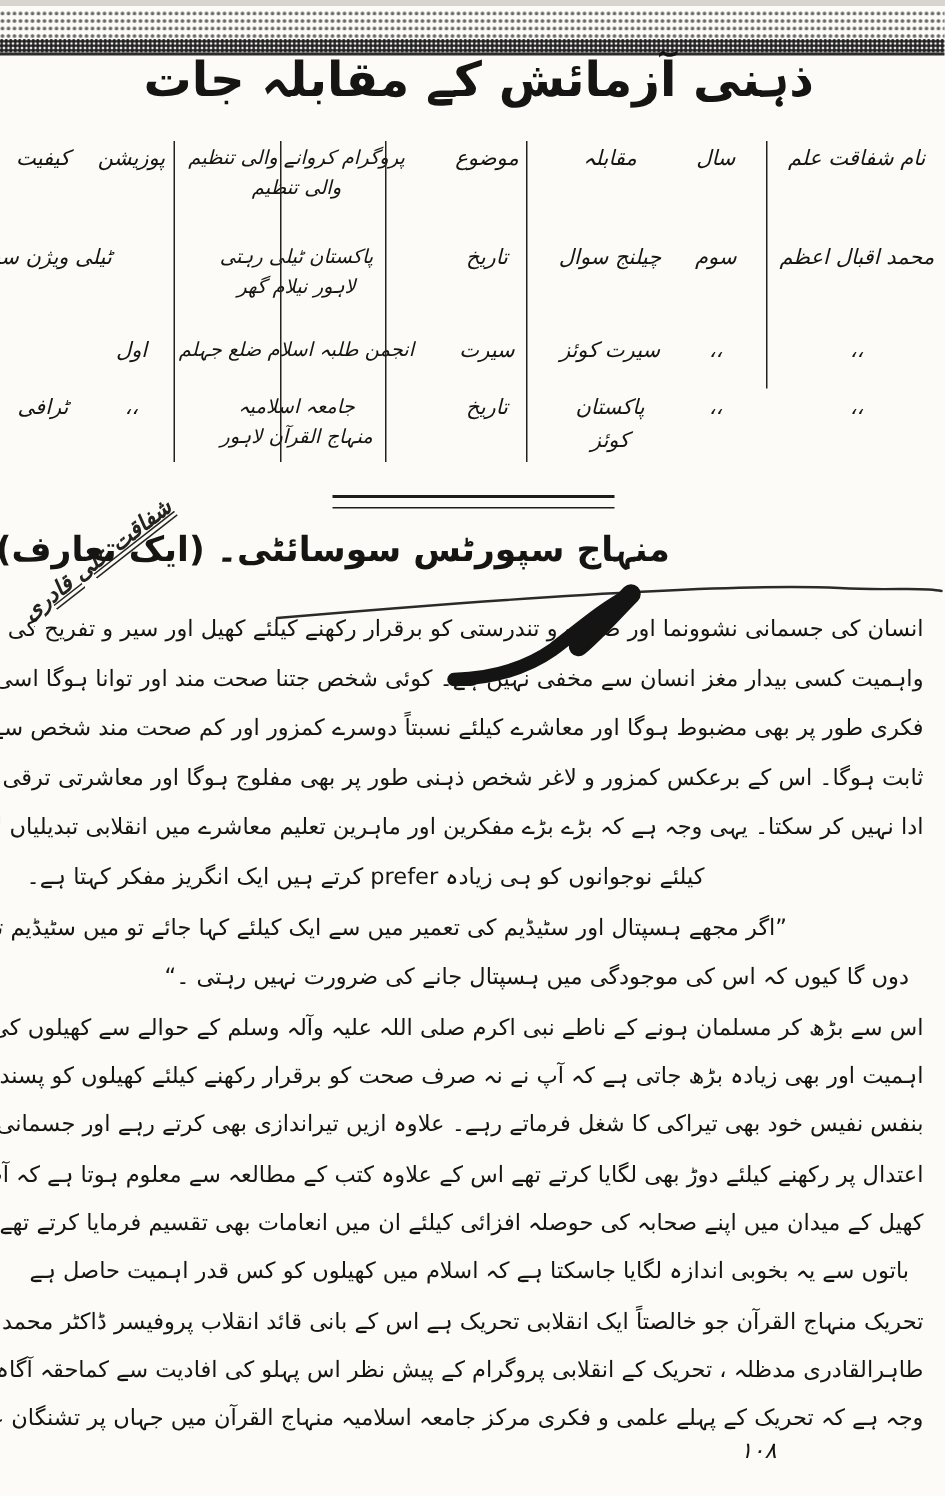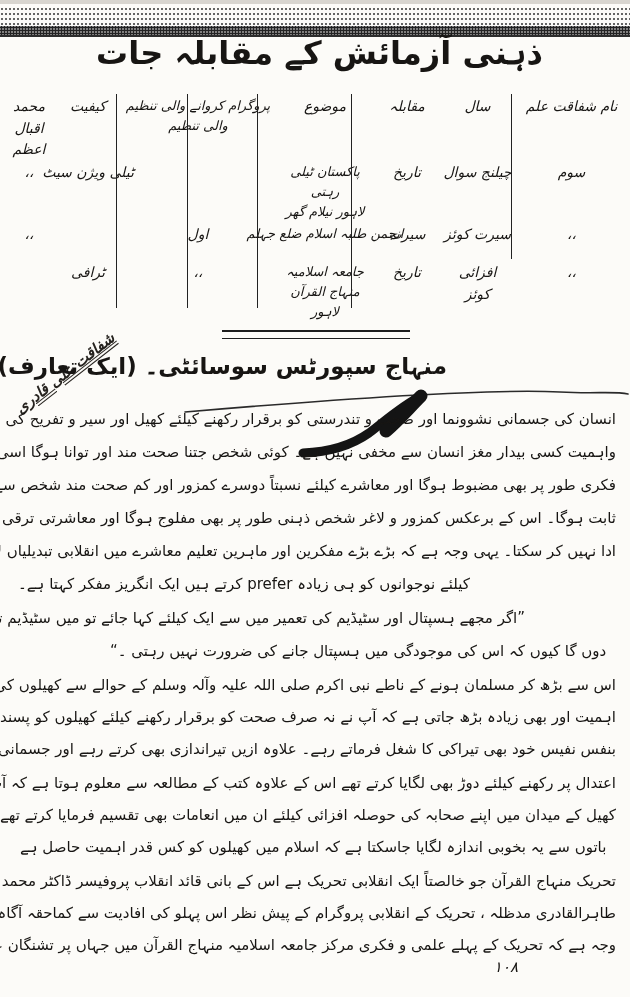--- a/index.html
+++ b/index.html
@@ -101,20 +101,21 @@
   <div class="main-title">ذہنی آزمائش کے مقابلہ جات</div>
 
   <div class="score-table">
 
     <div class="t-cell">نام شفاقت علم</div>
     <div class="t-cell">سال</div>
     <div class="t-cell">مقابلہ</div>
     <div class="t-cell">موضوع</div>
     <div class="t-cell small">پروگرام کروانے والی تنظیم
 والی تنظیم</div>
+    <div class="t-cell">پوزیشن</div>
     <div class="t-cell">کیفیت</div>
 
     <div class="t-cell">محمد اقبال اعظم</div>
     <div class="t-cell">سوم</div>
     <div class="t-cell">چیلنج سوال</div>
     <div class="t-cell">تاریخ</div>
     <div class="t-cell small">پاکستان ٹیلی رہتی
 لاہور نیلام گھر</div>
     <div class="t-cell"></div>
     <div class="t-cell nowrapped">ٹیلی ویژن سیٹ</div>
@@ -122,21 +123,21 @@
     <div class="t-cell">،،</div>
     <div class="t-cell">،،</div>
     <div class="t-cell">سیرت کوئز</div>
     <div class="t-cell">سیرت</div>
     <div class="t-cell small nowrapped">انجمن طلبہ اسلام ضلع جہلم</div>
     <div class="t-cell">اول</div>
     <div class="t-cell"></div>
 
     <div class="t-cell">،،</div>
     <div class="t-cell">،،</div>
-    <div class="t-cell">افزائی
+    <div class="t-cell">پاکستان
 کوئز</div>
     <div class="t-cell">تاریخ</div>
     <div class="t-cell small">جامعہ اسلامیہ
 منہاج القرآن لاہور</div>
     <div class="t-cell">،،</div>
     <div class="t-cell">ٹرافی</div>
   </div>
 
   <div class="vline vl-1"></div>
   <div class="vline vl-2"></div>

